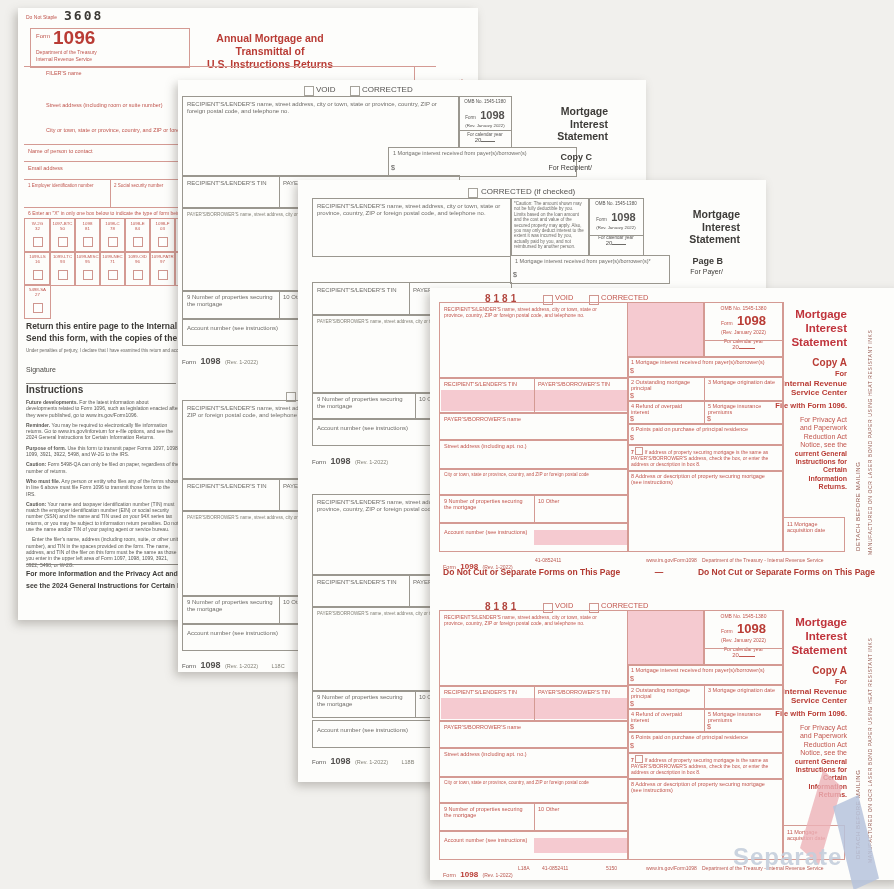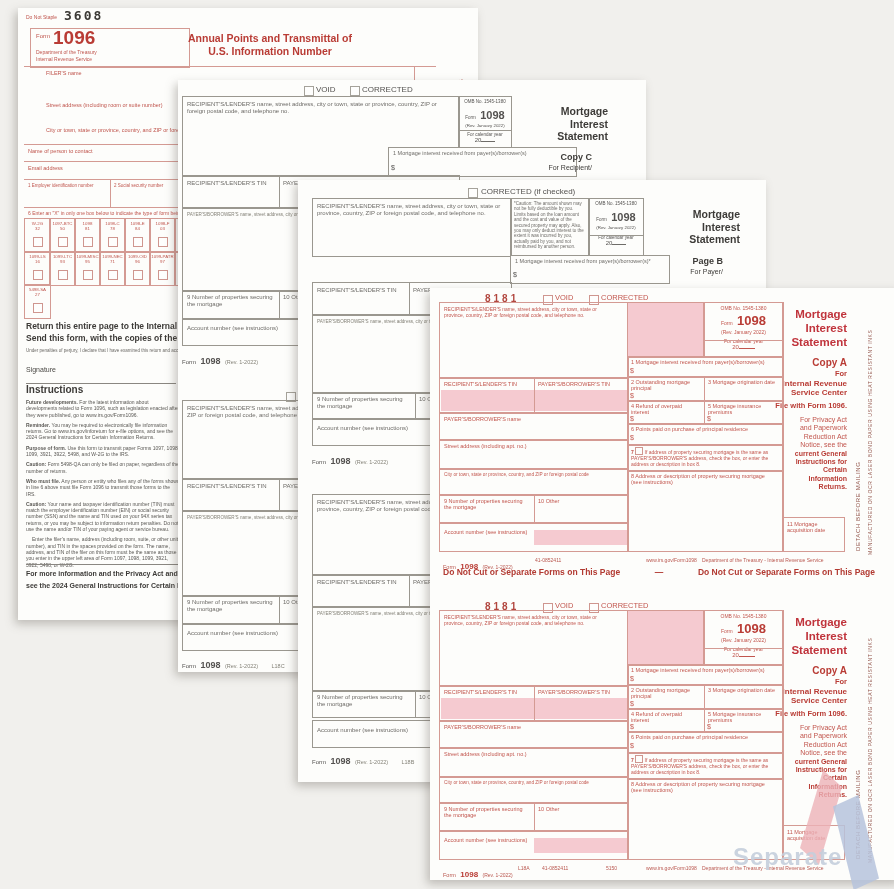--- a/index.html
+++ b/index.html
@@ -46,22 +46,22 @@
     <div class="l" style="left:46px;top:0px;font-family:'DejaVu Sans Mono',monospace;font-size:13px;font-weight:700;letter-spacing:2px;color:#3c3a36;">3608</div>
 
     <div class="l rb" style="left:12px;top:20px;width:158px;height:38px;text-align:right;">
       <span class="l f6" style="left:5px;top:4px;">Form</span>
       <span class="l b darkr" style="left:22px;top:-2px;font-size:19px;">1096</span>
       <div class="l f5" style="left:5px;top:20px;">Department of the Treasury</div>
       <div class="l f5" style="left:5px;top:27px;">Internal Revenue Service</div>
     </div>
 
     <div class="l b ct darkr" style="left:170px;top:24px;width:164px;font-size:10.5px;line-height:13px;">
-      <div>Annual Points and Transmittal of</div>
-      <div>U.S. Information Number</div>
+      <div>Annual Mortgage and Transmittal of</div>
+      <div>U.S. Instructions Returns</div>
     </div>
 
 
     <div class="l rl" style="left:6px;top:58px;width:412px;height:1px;"></div>
     <div class="l rl" style="left:396px;top:58px;width:1px;height:92px;"></div>
     <div class="l f55" style="left:28px;top:62px;">FILER'S name</div>
     <div class="l f55 nw" style="left:28px;top:94px;width:132px;">Street address (including room or suite number)</div>
     <div class="l f55 nw" style="left:28px;top:119px;width:132px;">City or town, state or province, country, and ZIP or foreign postal code</div>
     <div class="l rl" style="left:6px;top:136px;width:390px;height:1px;"></div>
     <div class="l f55" style="left:10px;top:140px;">Name of person to contact</div>

